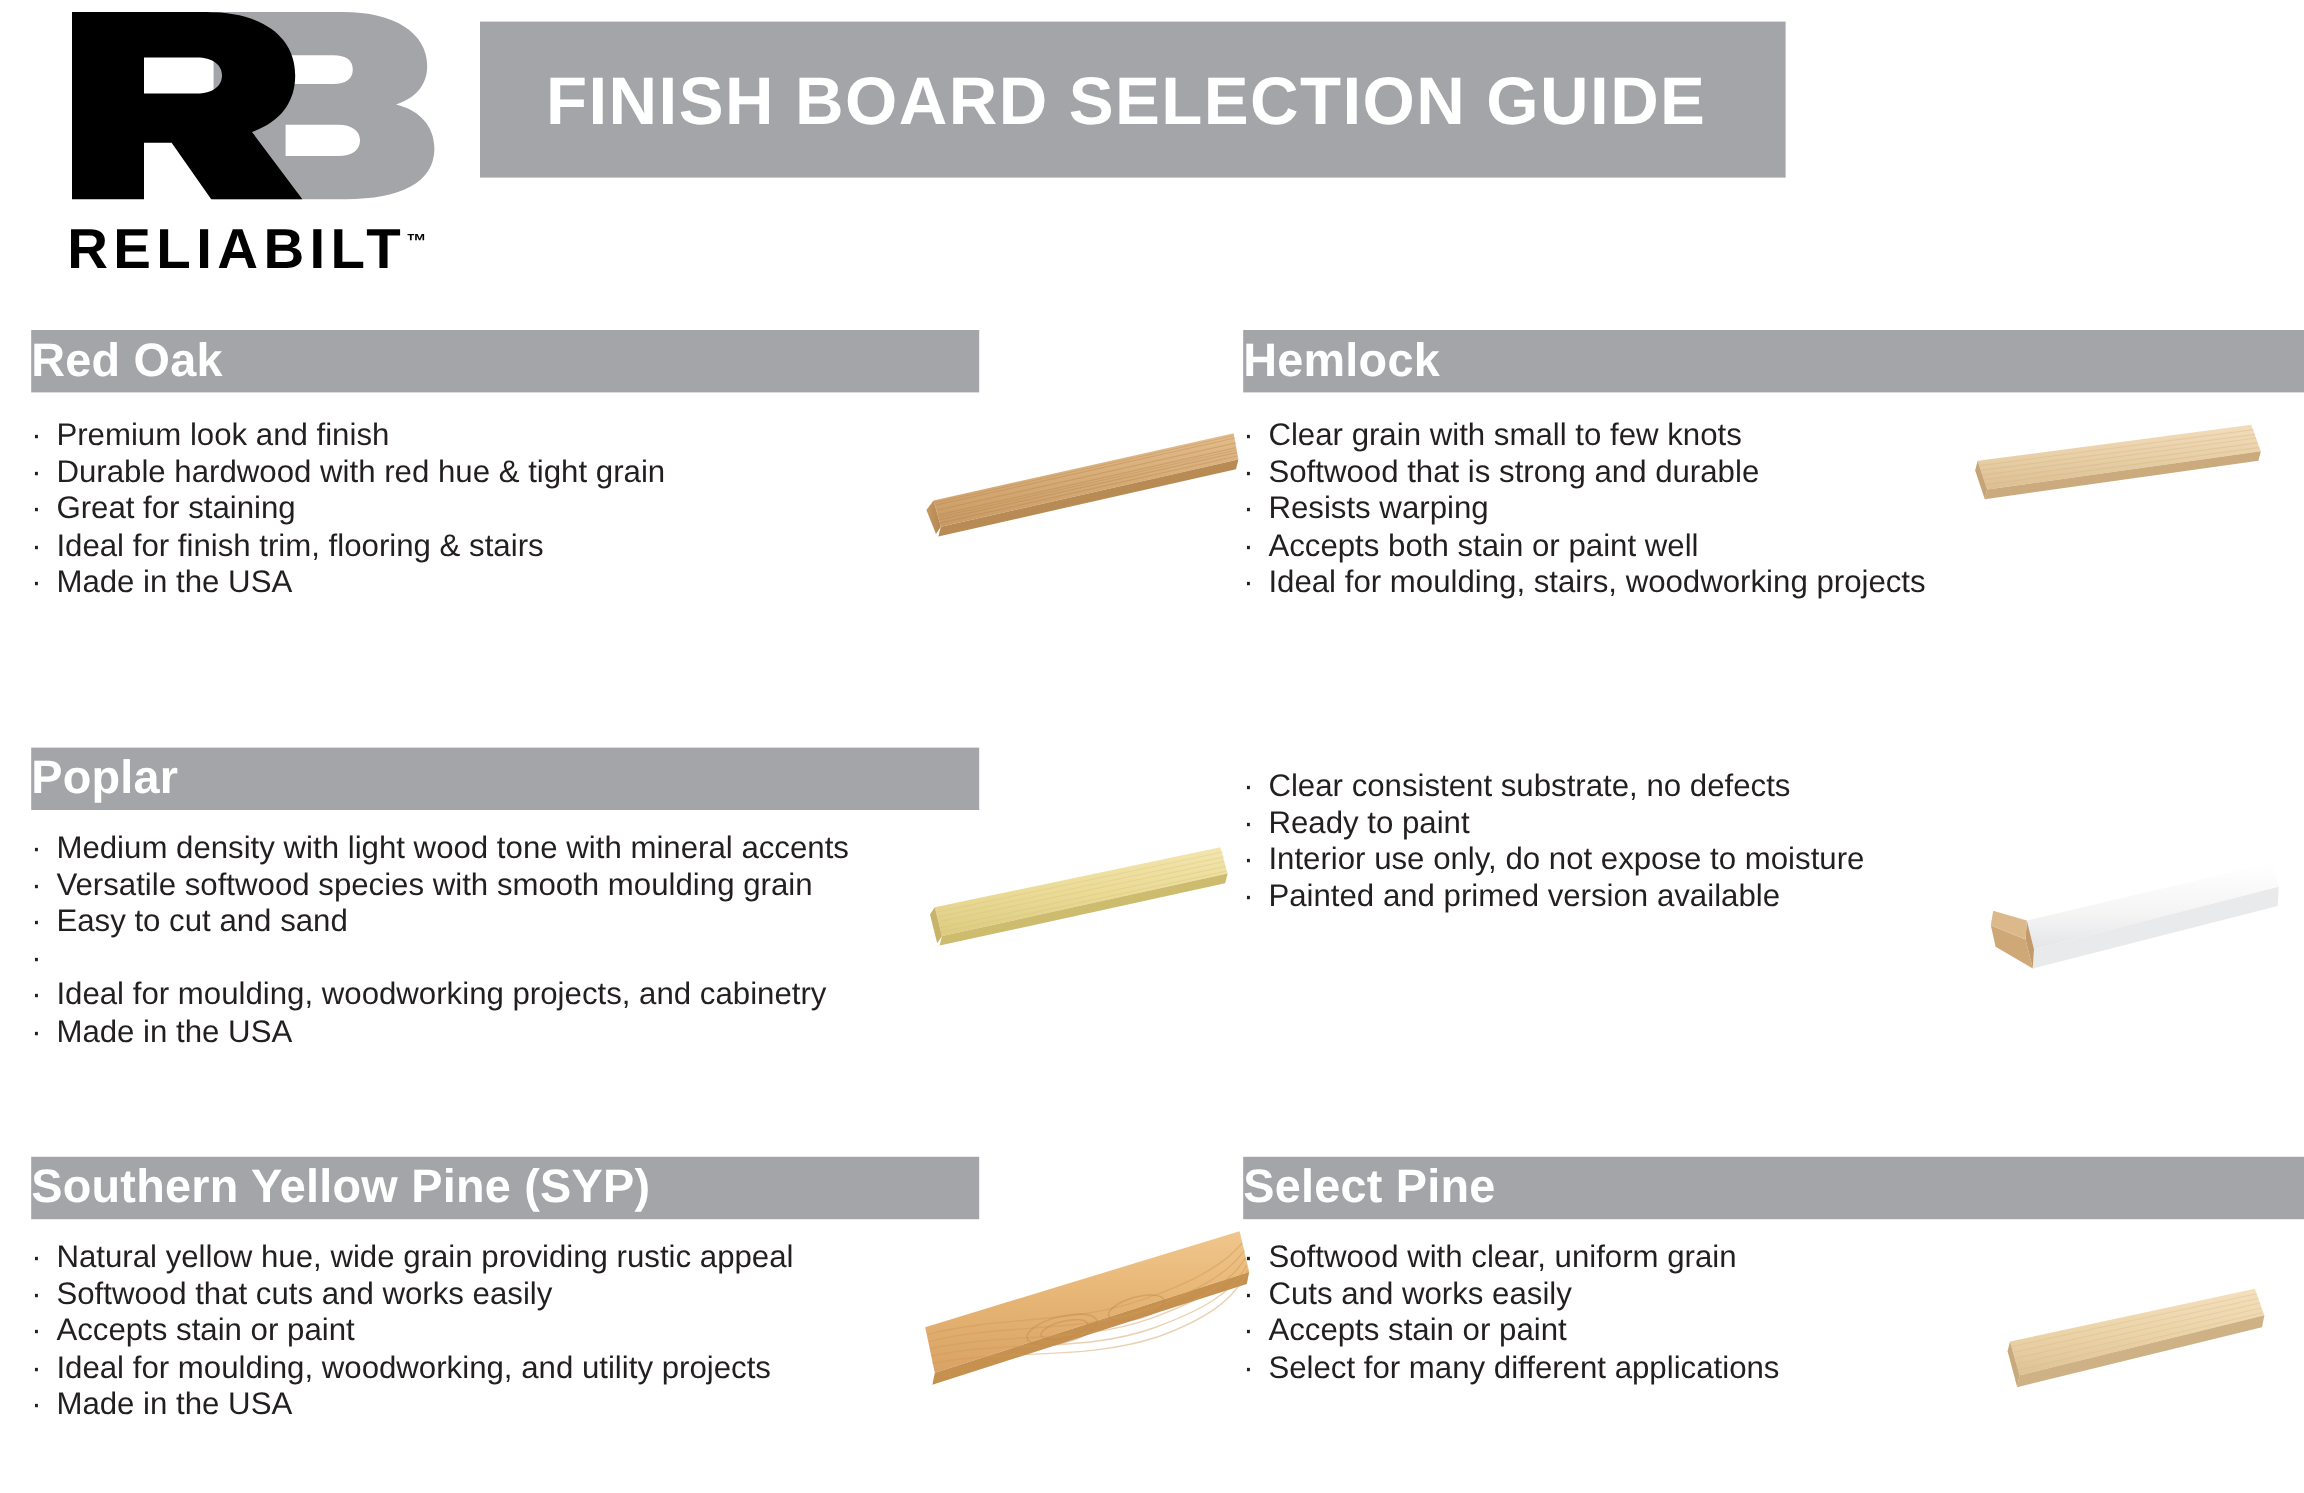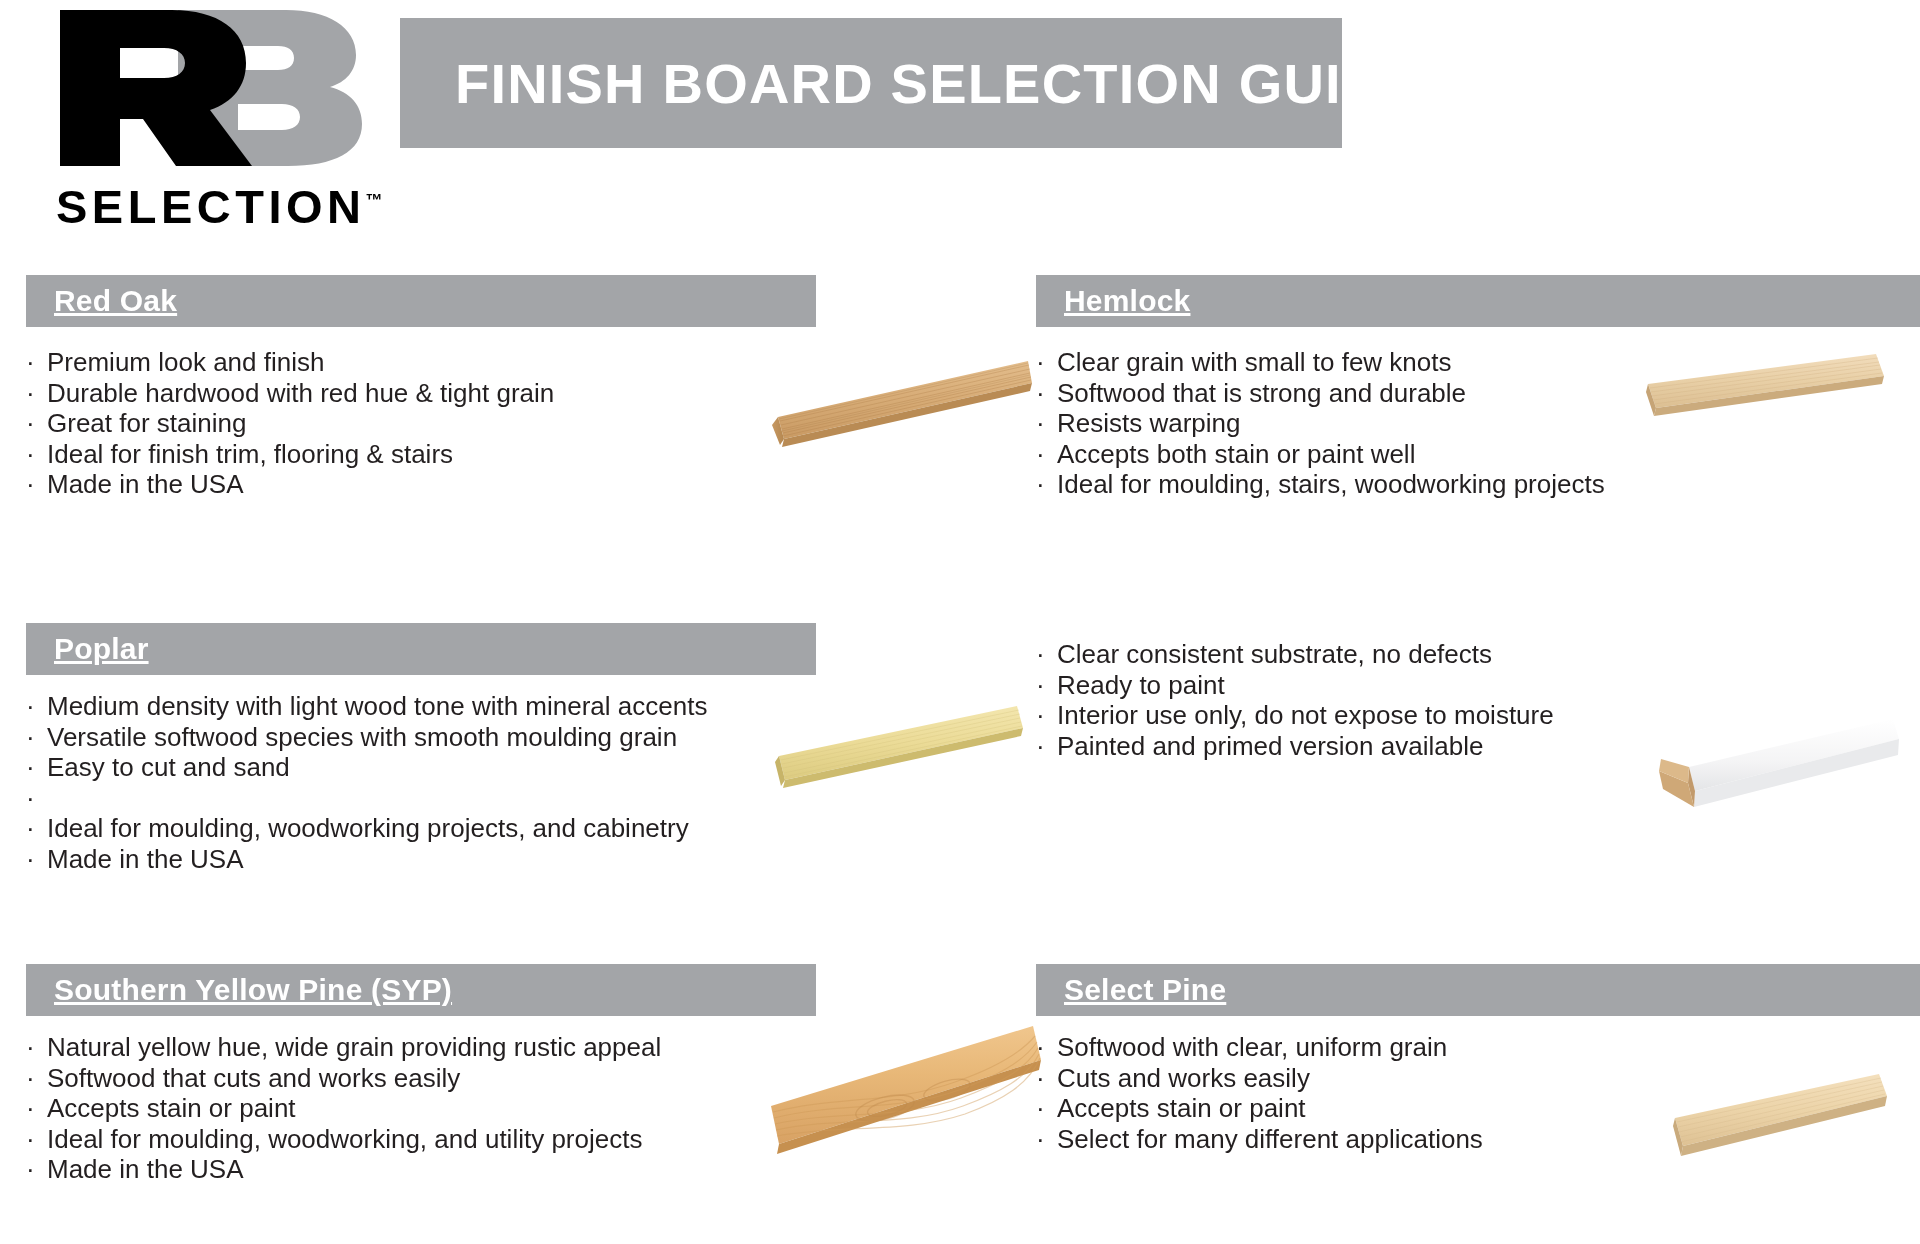--- a/index.html
+++ b/index.html
@@ -14,40 +14,40 @@
 
   
   .header{position:absolute;left:0;top:0;width:1920px;height:230px;}
 
   .logo{position:absolute;left:30px;top:8px;width:370px;height:215px;}
   .logo-mark{position:absolute;left:0;top:0;width:370px;height:160px;}
   .logo-word{position:absolute;left:26px;top:175px;font-size:47px;font-weight:bold;
     letter-spacing:4.5px;color:#000;line-height:1;white-space:nowrap;}
   .logo-tm{font-size:17px;vertical-align:super;letter-spacing:0;font-weight:bold;}
 
-  .title-bar{position:absolute;left:400px;top:18px;width:942px;height:130px;
+  .title-bar{position:absolute;left:400px;top:18px;width:1088px;height:130px;
     background:#a3a5a8;display:flex;align-items:center;}
   .title-bar .title-text{
     color:#ffffff;font-size:56px;font-weight:bold;letter-spacing:1.2px;
     margin-left:55px;white-space:nowrap;}
 
   
   .grid{position:absolute;left:0;top:230px;width:1920px;height:1014px;}
   .card{position:absolute;}
   .card.col-l{left:26px;width:820px;}
   .card.col-r{left:1036px;width:880px;}
   .card.row-1{top:45px;}
   .card.row-2{top:393px;}
   .card.row-3{top:734px;}
 
   .card-head{background:#a3a5a8;height:52px;display:flex;align-items:center;}
   .card-head.w-l{width:790px;}
   .card-head.w-r{width:899px;}
-  .card-head .head-text{color:#ffffff;font-size:30px;font-weight:bold;
-    margin-left:28px;letter-spacing:.2px;white-space:nowrap;text-decoration:underline;}
+  .card-head .head-text{color:#ffffff;font-size:39px;font-weight:bold;
+    letter-spacing:.2px;white-space:nowrap;}
 
   .bullets{margin:0;padding:0;list-style:none;position:relative;z-index:2;}
   .card.row-1 .bullets{padding-top:20px;}
   .card.row-2 .bullets{padding-top:16px;}
   .card.row-3 .bullets{padding-top:16px;}
   .bullets li{font-size:26px;line-height:30.5px;color:#231f20;
     white-space:nowrap;display:flex;align-items:baseline;}
   .bullets li + li{margin-top:0px;}
   .bullets .dot{display:inline-block;width:21px;flex:0 0 21px;
     text-align:left;font-size:26px;color:#231f20;}
@@ -66,21 +66,21 @@
       <svg viewBox="0 0 370 160" width="370" height="160" aria-hidden="true">
 
         <path d="M148 2 h108 c42 0 70 17 70 45 c0 16 -10 27 -26 32 c20 5 32 18 32 37 c0 28 -28 42 -74 42 h-110 z
                  M208 38 v24 h40 c10 0 16 -4 16 -12 c0 -8 -6 -12 -16 -12 z
                  M208 96 v26 h44 c11 0 18 -5 18 -13 c0 -8 -7 -13 -18 -13 z" fill="#a3a5a8"></path>
 
         <path d="M30 2 h112 c46 0 74 20 74 53 c0 23 -13 39 -36 47 l42 56 h-76 l-33 -47 h-23 v47 h-60 z
                  M90 40 v30 h44 c13 0 21 -6 21 -15 c0 -9 -8 -15 -21 -15 z" fill="#000000"></path>
       </svg>
     </div>
-    <div class="logo-word"><span>SELECTION</span><span class="logo-tm">™</span></div>
+    <div class="logo-word"><span>RELIABILT</span><span class="logo-tm">™</span></div>
   </div>
 
   <div class="title-bar">
     <span class="title-text">FINISH BOARD SELECTION GUIDE</span>
   </div>
 </div>
 
 <div class="grid">
 
   <div class="card col-l row-1">

